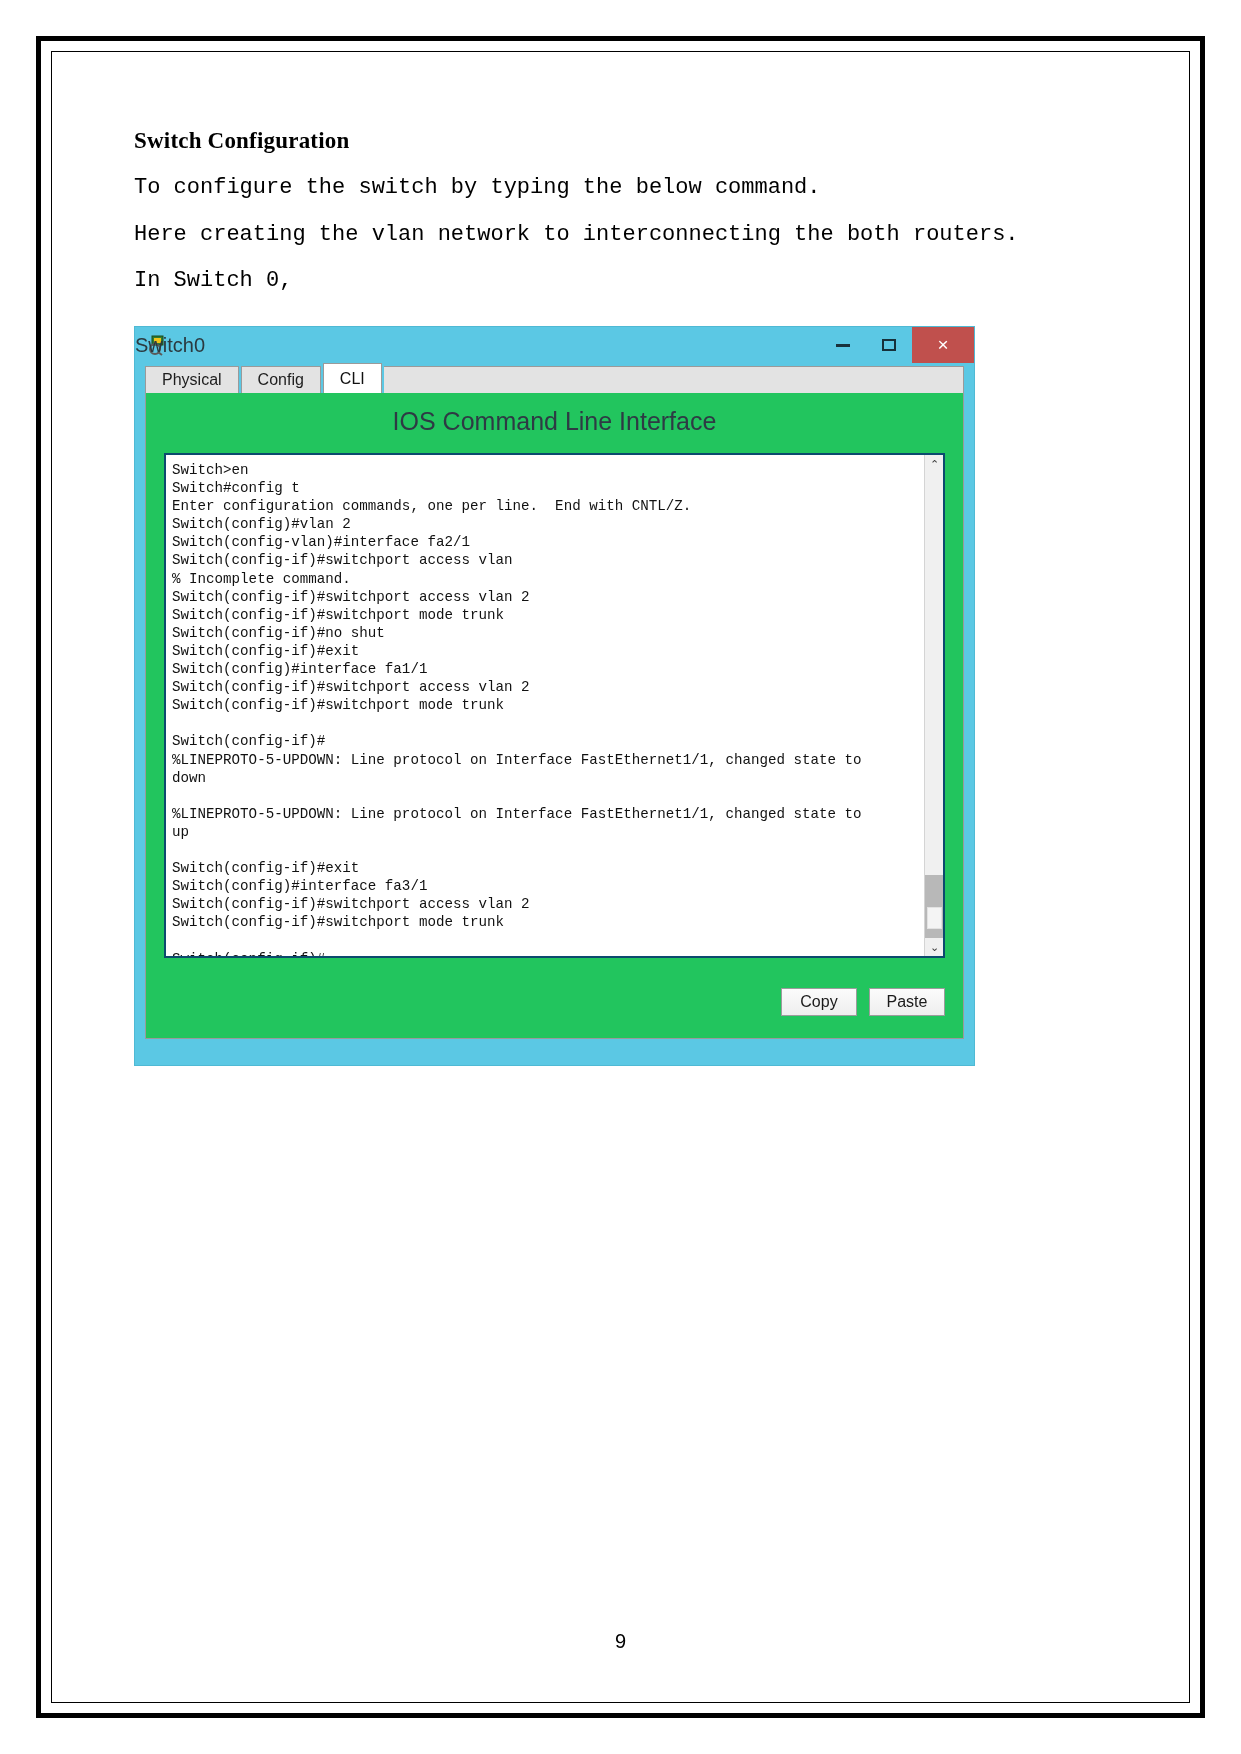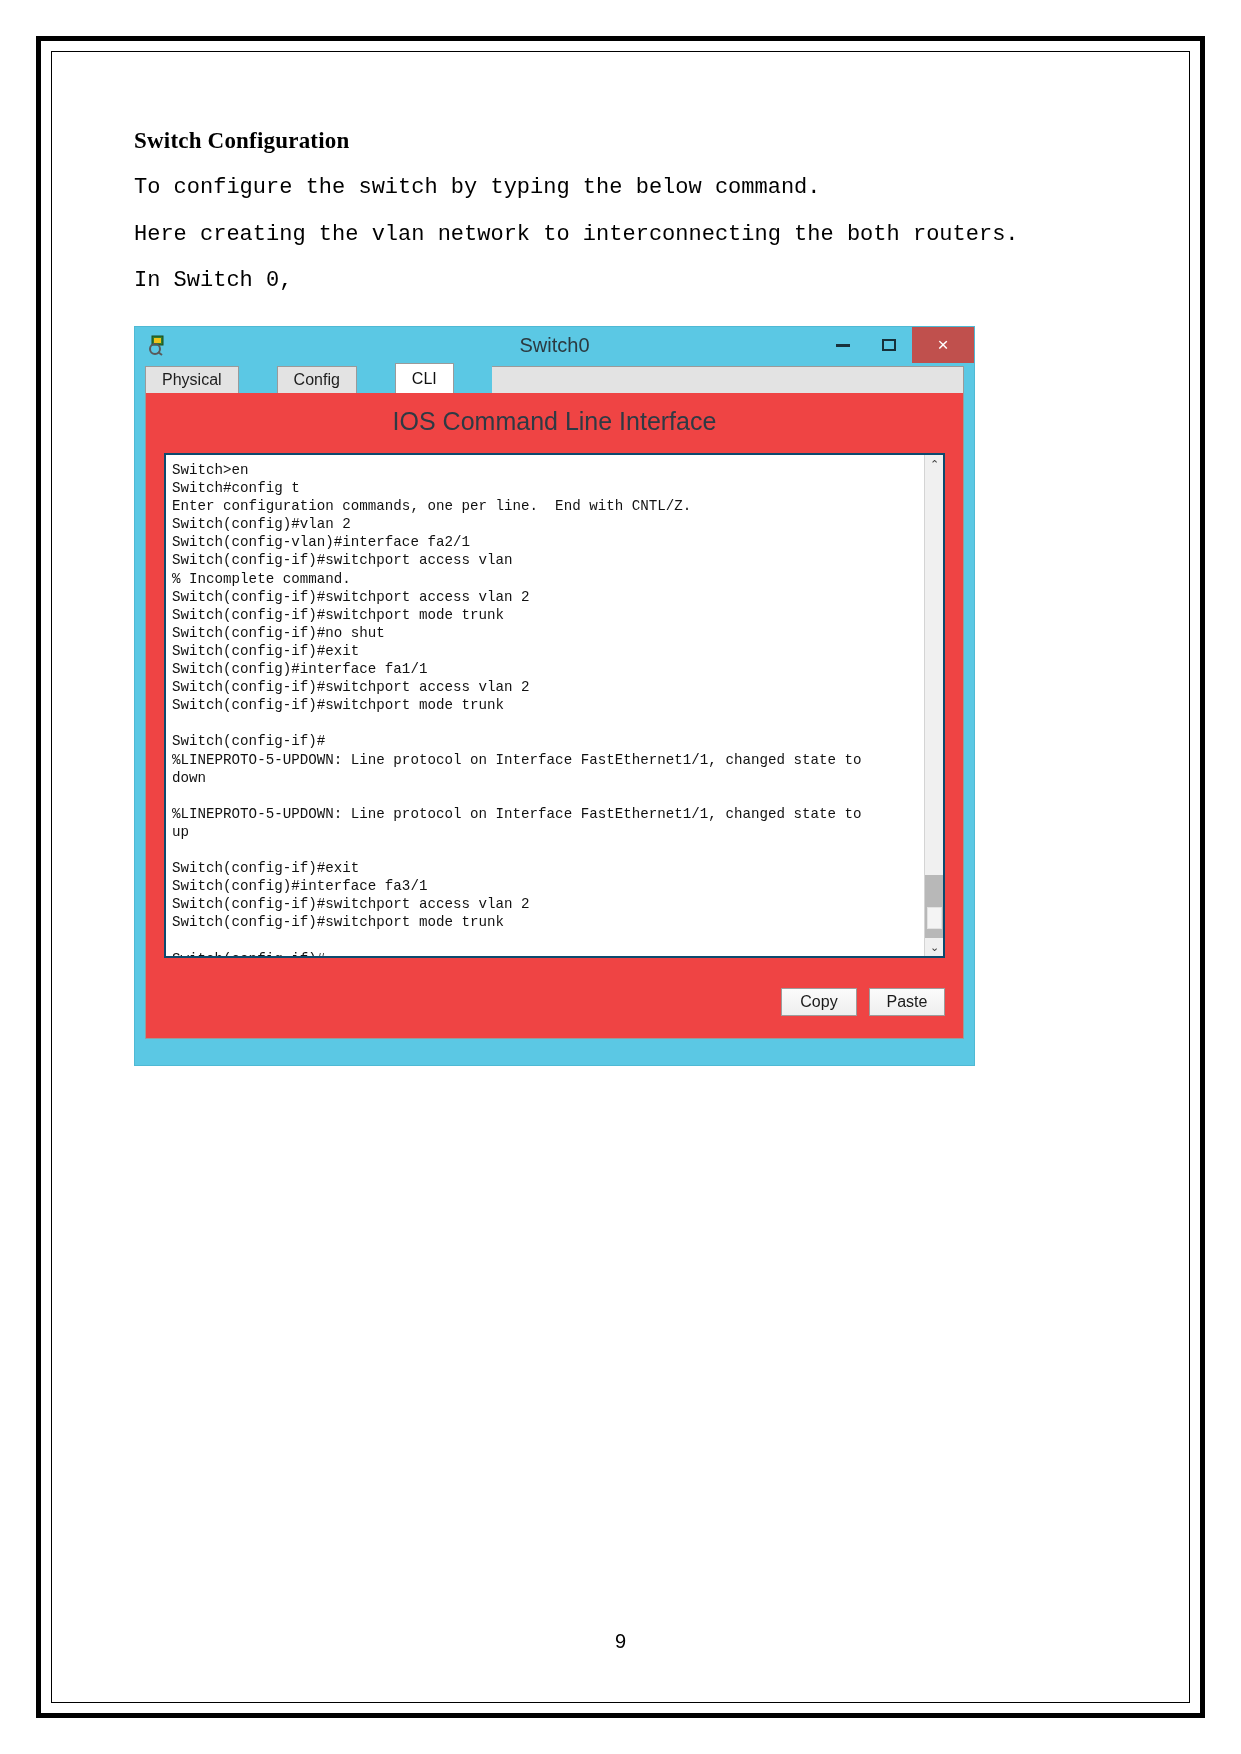--- a/index.html
+++ b/index.html
@@ -68,21 +68,21 @@
   }
   #pt-app-icon {
     width: 22px; height: 22px;
     margin-left: 12px;
     position: relative;
     flex: 0 0 auto;
   }
   #pt-title {
     position: absolute;
     left: 0; right: 0;
-    text-align: center;
+    text-align: left;
     font-family: "Liberation Sans", sans-serif;
     font-size: 20px;
     color: #2b3a40;
   }
   .win-btns {
     position: absolute;
     right: 0; top: 0;
     height: 36px;
     display: flex;
     align-items: stretch;
@@ -114,21 +114,20 @@
   }
 
   
   #pt-tabstrip {
     position: relative;
     height: 30px;
     margin: 0 10px;
     background: #5bc8e4;
     display: flex;
     align-items: flex-end;
-    gap: 36px;
   }
   .pt-tab {
     height: 27px;
     padding: 0 16px;
     display: flex;
     align-items: center;
     font-family: "Liberation Sans", sans-serif;
     font-size: 16px;
     color: #1d1d1d;
     background: #e3e3e3;
@@ -149,21 +148,21 @@
     border: 1px solid #9a9a9a;
     border-bottom: none;
     border-left: none;
   }
 
   
   #pt-content {
     position: absolute;
     left: 10px; right: 10px;
     top: 66px; bottom: 26px;
-    background: #ef4444;
+    background: #22c55e;
     border: 1px solid #9a9a9a;
     border-top: none;
   }
   #cli-header {
     text-align: center;
     font-family: "Liberation Sans", sans-serif;
     font-size: 25px;
     color: #2e3a44;
     padding: 14px 0 12px 0;
   }

